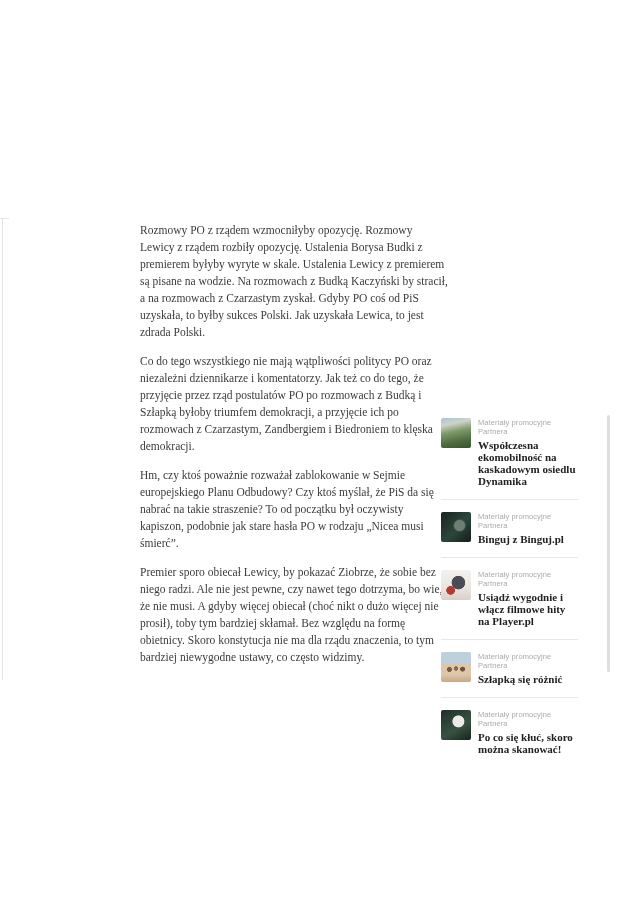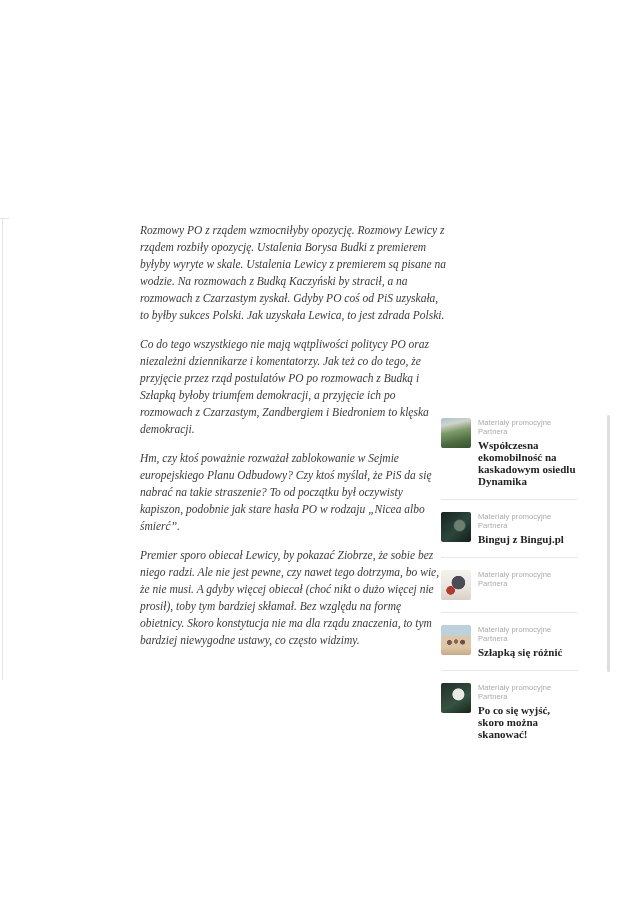--- a/index.html
+++ b/index.html
@@ -20,21 +20,20 @@
     position: absolute; left: 0; top: 218px;
     width: 9px; height: 1px; background: #e4e4e4;
   }
 
   
   .article {
     position: absolute; left: 140px; top: 222px; width: 308px;
     color: #3b3b3b;
     font-size: 11.5px; line-height: 17px;
     text-align: left;
-    font-style: italic;
   }
   .article p { margin: 0 0 12px 0; }
 
   
   .promo-list {
     position: absolute; left: 441px; top: 415px; width: 137px;
     font-family: "Liberation Serif", "DejaVu Serif", serif;
   }
   .promo-item {
     display: flex; align-items: flex-start;
@@ -98,21 +97,21 @@
 </style>
 </head>
 <body>
 
 <div class="edge-h"></div>
 <div class="edge-v"></div>
 
 <div class="article">
   <p>Rozmowy PO z rządem wzmocniłyby opozycję. Rozmowy Lewicy z rządem rozbiły opozycję. Ustalenia Borysa Budki z premierem byłyby wyryte w skale. Ustalenia Lewicy z premierem są pisane na wodzie. Na rozmowach z Budką Kaczyński by stracił, a na rozmowach z Czarzastym zyskał. Gdyby PO coś od PiS uzyskała, to byłby sukces Polski. Jak uzyskała Lewica, to jest zdrada Polski.</p>
   <p>Co do tego wszystkiego nie mają wątpliwości politycy PO oraz niezależni dziennikarze i komentatorzy. Jak też co do tego, że przyjęcie przez rząd postulatów PO po rozmowach z Budką i Szłapką byłoby triumfem demokracji, a przyjęcie ich po rozmowach z Czarzastym, Zandbergiem i Biedroniem to klęska demokracji.</p>
-  <p>Hm, czy ktoś poważnie rozważał zablokowanie w Sejmie europejskiego Planu Odbudowy? Czy ktoś myślał, że PiS da się nabrać na takie straszenie? To od początku był oczywisty kapiszon, podobnie jak stare hasła PO w rodzaju „Nicea albo śmierć”.</p>
+  <p>Hm, czy ktoś poważnie rozważał zablokowanie w Sejmie europejskiego Planu Odbudowy? Czy ktoś myślał, że PiS da się nabrać na takie straszenie? To od początku był oczywisty kapiszon, podobnie jak stare hasła PO w rodzaju „Nicea musi śmierć”.</p>
   <p>Premier sporo obiecał Lewicy, by pokazać Ziobrze, że sobie bez niego radzi. Ale nie jest pewne, czy nawet tego dotrzyma, bo wie, że nie musi. A gdyby więcej obiecał (choć nikt o dużo więcej nie prosił), toby tym bardziej skłamał. Bez względu na formę obietnicy. Skoro konstytucja nie ma dla rządu znaczenia, to tym bardziej niewygodne ustawy, co często widzimy.</p>
 </div>
 
 <div class="promo-list">
 
   <div class="promo-item">
     <div class="promo-thumb"></div>
     <div class="promo-text">
       <div class="promo-label">Materiały promocyjne Partnera</div>
       <div class="promo-title">Współczesna ekomobilność na kaskadowym osiedlu Dynamika</div>
@@ -124,34 +123,35 @@
     <div class="promo-text">
       <div class="promo-label">Materiały promocyjne Partnera</div>
       <div class="promo-title">Binguj z Binguj.pl</div>
     </div>
   </div>
 
   <div class="promo-item">
     <div class="promo-thumb"></div>
     <div class="promo-text">
       <div class="promo-label">Materiały promocyjne Partnera</div>
+      <div class="promo-title">Usiądź wygodnie i włącz filmowe hity na Player.pl</div>
     </div>
   </div>
 
   <div class="promo-item">
     <div class="promo-thumb"></div>
     <div class="promo-text">
       <div class="promo-label">Materiały promocyjne Partnera</div>
       <div class="promo-title">Szłapką się różnić</div>
     </div>
   </div>
 
   <div class="promo-item">
     <div class="promo-thumb"></div>
     <div class="promo-text">
       <div class="promo-label">Materiały promocyjne Partnera</div>
-      <div class="promo-title">Po co się wyjść, skoro można skanować!</div>
+      <div class="promo-title">Po co się kłuć, skoro można skanować!</div>
     </div>
   </div>
 
 </div>
 
 <div class="promo-scrollbar"></div>
 
 </body></html>

